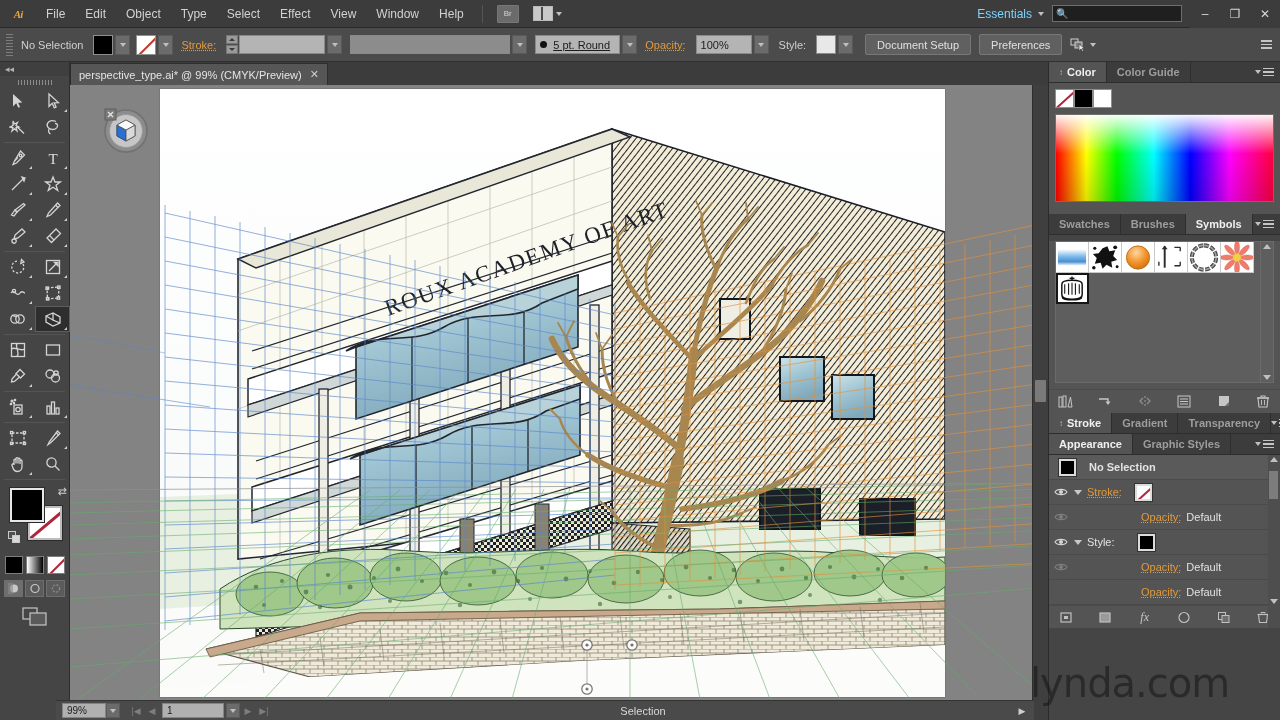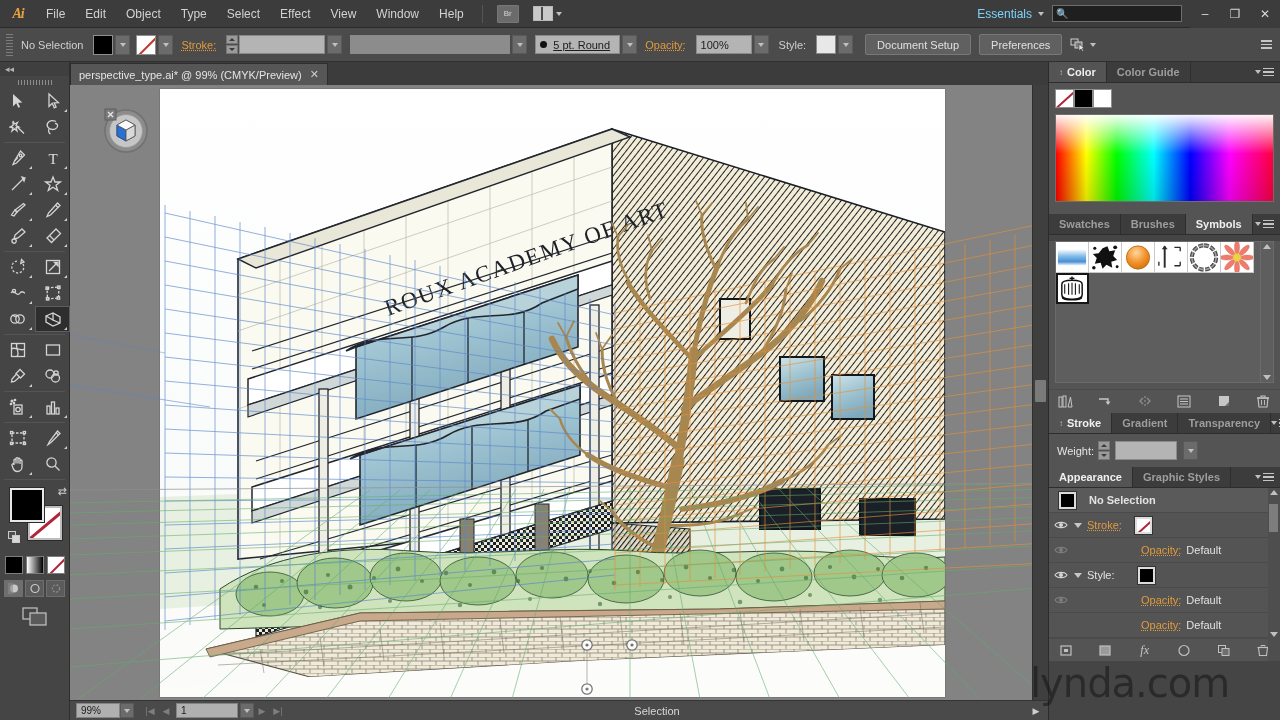--- a/index.html
+++ b/index.html
@@ -17,21 +17,21 @@
 
   
   .menubar {
     position: absolute; top: 0; left: 0; width: 1280px; height: 28px;
     background: #3c3c3c;
     display: flex; align-items: center;
     border-bottom: 1px solid #2a2a2a;
   }
   .ai-logo {
     width: 36px; height: 28px; display: flex; align-items: center; justify-content: center;
-    color: #e8a33d; font-weight: bold; font-size: 14px; font-style: italic;
+    color: #e8a33d; font-weight: bold; font-size: 11px; font-style: italic;
     font-family: "Liberation Serif", serif;
     letter-spacing: -1px;
   }
   .menu-item {
     padding: 0 10px; height: 28px; line-height: 28px;
     color: #d2d2d2; font-size: 12px; cursor: default;
   }
   .menu-sep { width: 1px; height: 18px; background: #555; margin: 0 8px; }
   .br-btn {
     width: 22px; height: 18px; border: 1px solid #767676; background: #6b6b6b;
@@ -222,21 +222,21 @@
   }
   .vthumb { position: absolute; left: 2px; top: 295px; width: 11px; height: 22px; background: #7a7a7a; border-radius: 1px; }
   .hscroll {
     position: absolute; bottom: 0; left: 490px; width: 558px; height: 20px;
     background: #3f3f3f;
   }
   .hthumb { position: absolute; top: 4px; left: 250px; width: 120px; height: 11px; background: #7a7a7a; border-radius: 1px; }
 
   
   .statusbar {
-    position: absolute; bottom: 0; left: 70px; width: 978px; height: 20px;
+    position: absolute; bottom: 0; left: 56px; width: 978px; height: 20px;
     background: #4a4a4a; display: flex; align-items: center;
     border-top: 1px solid #333;
   }
   .sb-field {
     height: 15px; background: #b0b0b0; border: 1px solid #848484; color: #1d1d1d;
     font-size: 10px; display: flex; align-items: center; padding: 0 4px;
   }
   .sb-dd {
     width: 14px; height: 15px; background: #6b6b6b; border: 1px solid #5a5a5a;
     display: flex; align-items: center; justify-content: center;
@@ -1366,37 +1366,20 @@
       </div>
       <div class="pmenu">
         <span class="tri-d"></span>
         <span class="bars">
             <span></span>
             <span></span>
             <span></span>
           </span>
       </div>
     </div>
-    <div class="pbody">
-      <div class="weightrow">
-        <span style="color:#e4e4e4;">Weight:</span>
-        <div class="spin">
-          <i>
-              <span class="tri-u-s"></span>
-            </i>
-          <i>
-              <span class="tri-d-s"></span>
-            </i>
-        </div>
-        <div class="field" style="width:62px;"></div>
-        <div class="dd-btn" style="height:19px;">
-            <div class="tri-d"></div>
-          </div>
-      </div>
-    </div>
 
     <div class="ptabs">
       <div class="ptab on">
         <span>Appearance</span>
       </div>
       <div class="ptab">
         <span>Graphic Styles</span>
       </div>
       <div class="pmenu">
         <span class="tri-d"></span>

